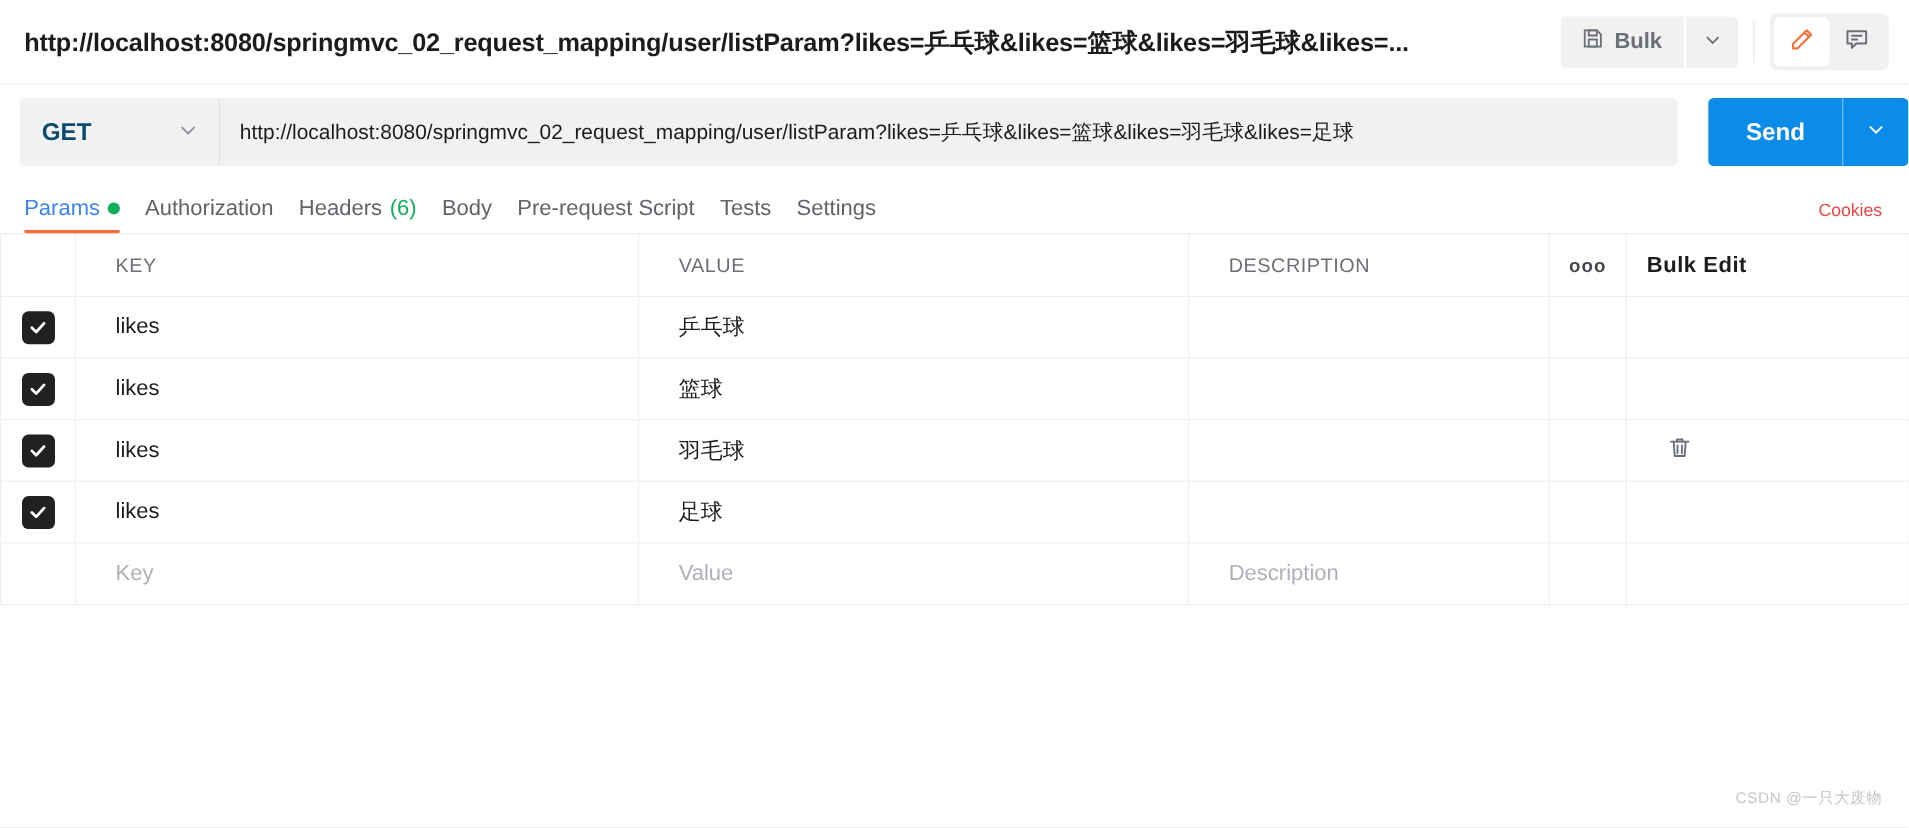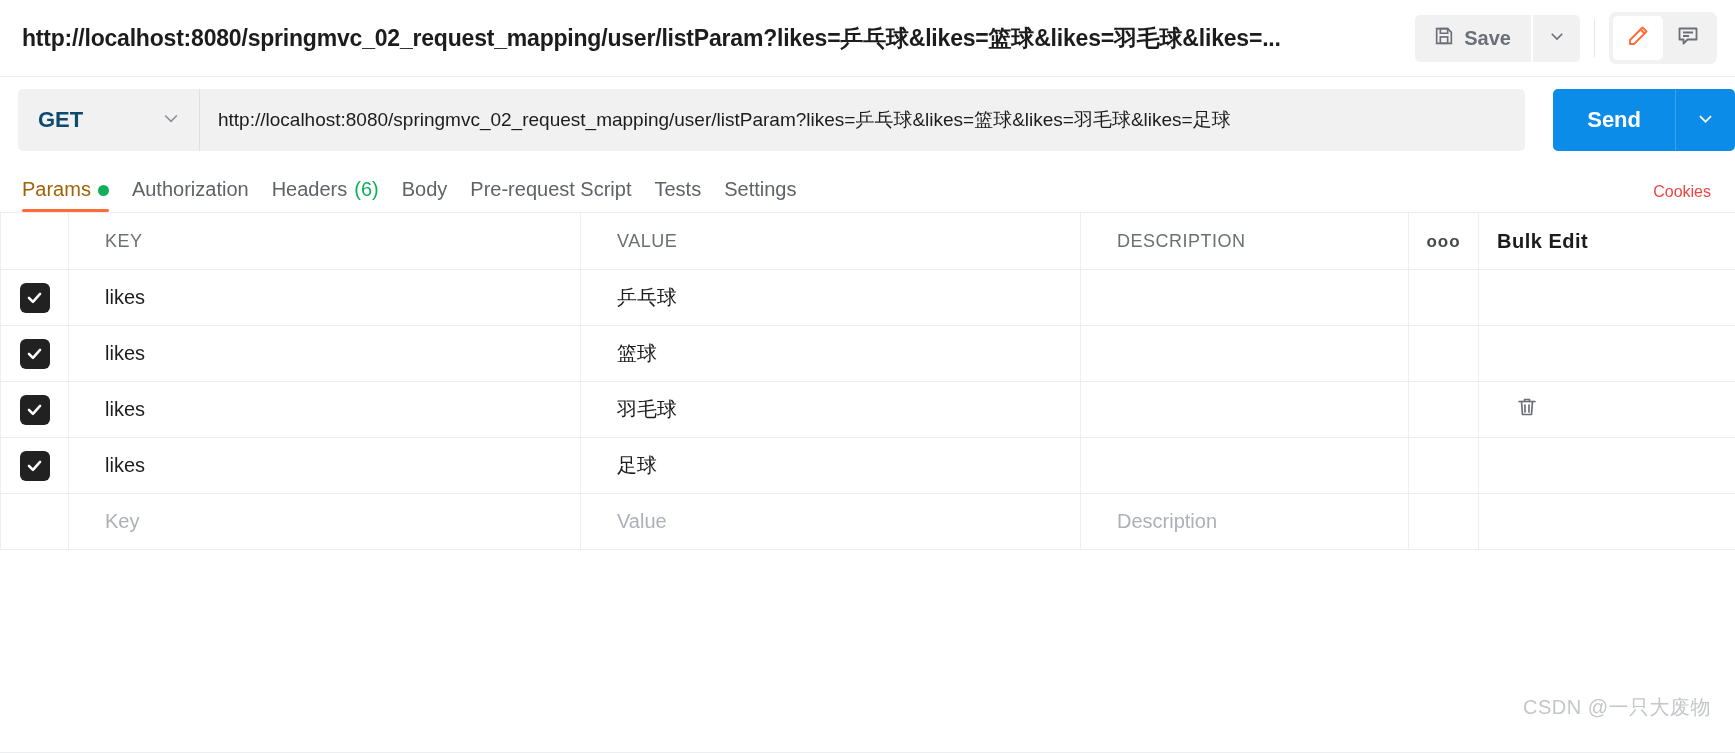--- a/index.html
+++ b/index.html
@@ -90,21 +90,21 @@
     display: flex; align-items: flex-end; padding: 0 24px 0 22px;
     height: 49px; flex: 0 0 auto;
   }
   .tabs { display: flex; align-items: flex-end; gap: 0; flex: 1 1 auto; }
   .tab {
     font-size: 20px; color: #5f6368; padding: 0 23px 11px 0;
     cursor: pointer; display: flex; align-items: baseline; gap: 7px;
     position: relative;
   }
   .tab:first-child { padding-left: 0; }
-  .tab.active { color: #a16207; }
+  .tab.active { color: #3b82f6; }
   .tab.active::after {
     content: ""; position: absolute; left: 0; right: 23px; bottom: 0;
     height: 3px; background: #ff6c37; border-radius: 2px;
   }
   .dot-green { width: 11px; height: 11px; border-radius: 50%; background: #10b05a; display: inline-block; }
   .count-green { color: #10b05a; font-size: 20px; }
   .cookies-link { font-size: 16px; color: #ef4444; cursor: pointer; padding-bottom: 11px; white-space: nowrap; }
 
   
   .qp-title {
@@ -146,43 +146,43 @@
   .cbx svg { display: block; }
   .drag-handle {
     position: absolute; left: -20px; top: 50%; transform: translateY(-50%);
     cursor: grab; width: 20px; height: 22px;
   }
   .ph { color: #adb1b7; }
   .trash-cell { text-align: right; padding-right: 18px; }
   .trash-btn { cursor: pointer; display: inline-block; }
 
   .watermark {
-    position: absolute; right: 24px; bottom: 32px;
-    font-size: 20px; color: #c3c6ca; letter-spacing: 0.5px;
+    position: absolute; right: 24px; bottom: 18px;
+    font-size: 14px; color: #c3c6ca; letter-spacing: 0.5px;
     user-select: none;
   }
   .bottom-rule { position: absolute; left: 0; right: 0; bottom: 0; height: 1px; background: #eceef0; }
 </style>
 </head>
 <body>
 
 <div class="app">
 
   <div class="titlebar">
     <div class="req-title">http://localhost:8080/springmvc_02_request_mapping/user/listParam?likes=乒乓球&amp;likes=篮球&amp;likes=羽毛球&amp;likes=...</div>
     <div class="tb-right">
       <div class="save-btn">
         <span>
           <svg width="22" height="22" viewBox="0 0 24 24" fill="none" stroke="#6b6f76" stroke-width="1.8">
             <path d="M4 4h12l4 4v12H4z"></path>
               <path d="M8 4h8v5H8z"></path>
               <rect x="8" y="13" width="8" height="7"></rect>
           </svg>
         </span>
-        <span>Save</span>
+        <span>Bulk</span>
       </div>
       <div class="save-caret">
         <span>
           <svg width="18" height="18" viewBox="0 0 24 24" fill="none" stroke="#6b6f76" stroke-width="2.2">
               <path d="M5 9l7 7 7-7"></path>
             </svg>
         </span>
       </div>
       <div class="tb-sep"></div>
       <div class="icon-group">

